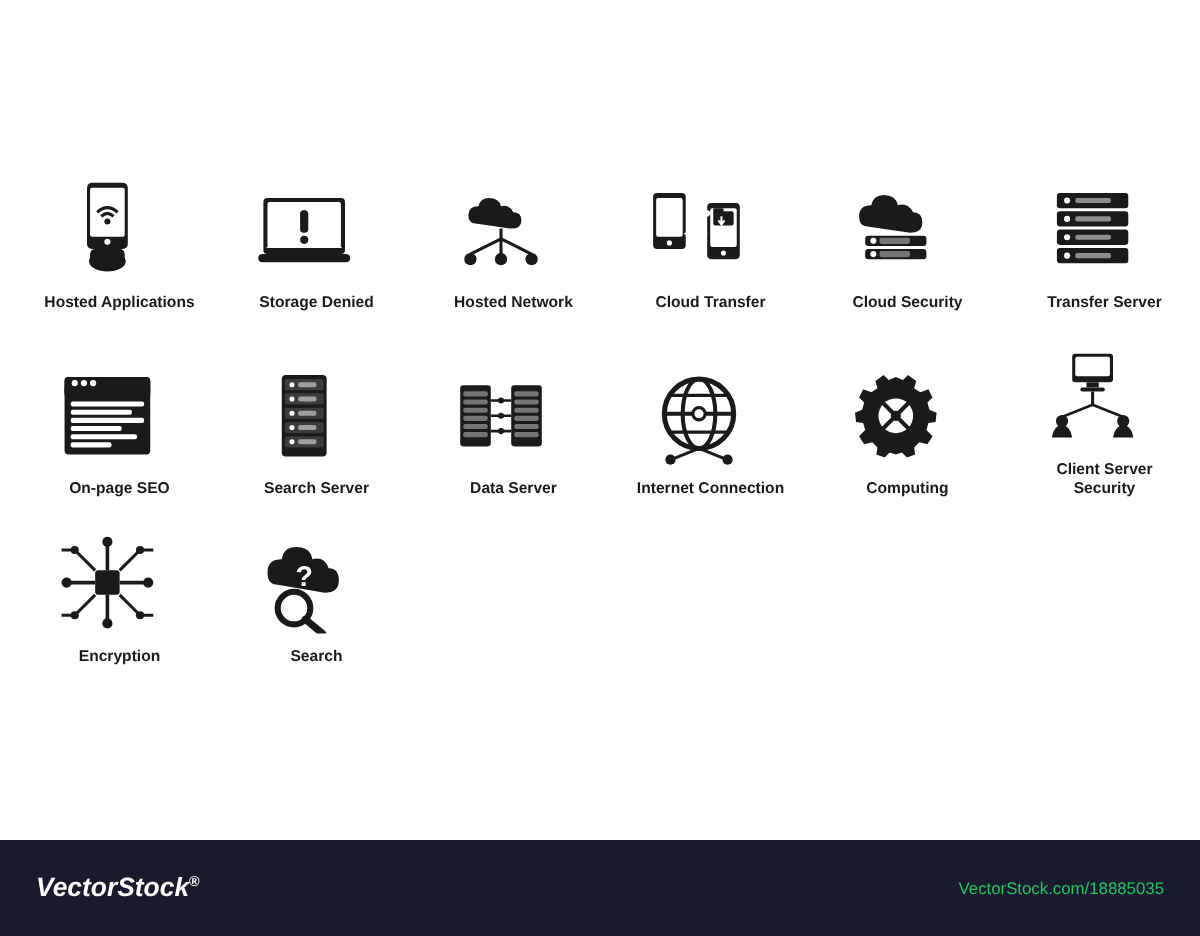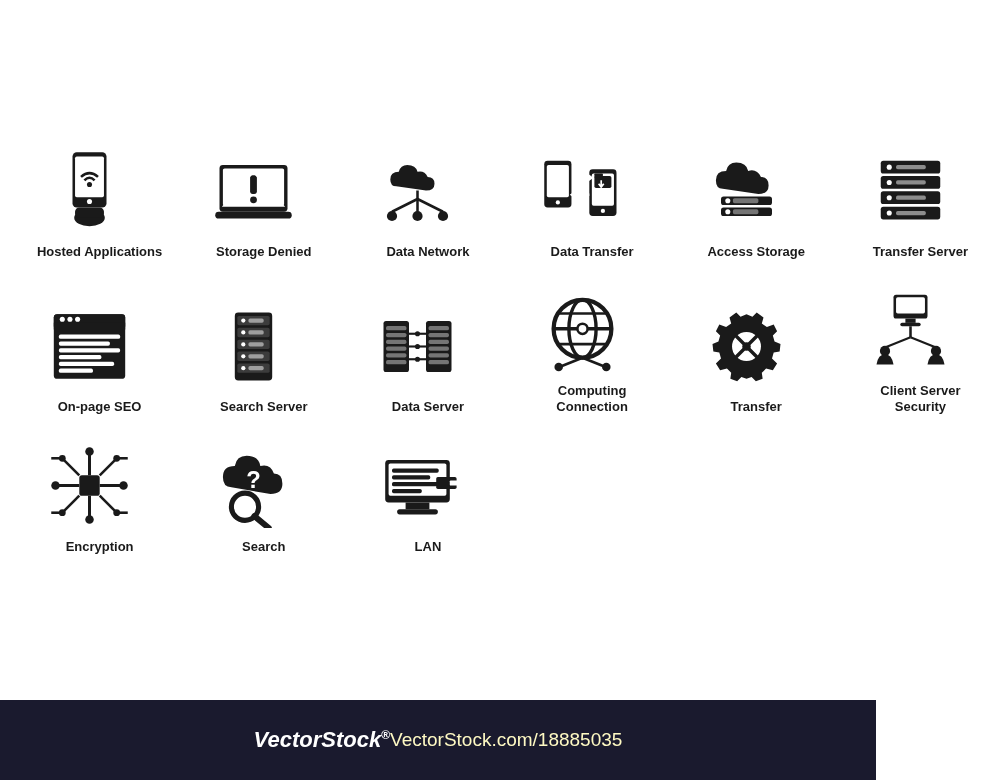--- a/index.html
+++ b/index.html
@@ -48,41 +48,41 @@
     }
     .icon-label {
       font-size: 13px;
       font-weight: 600;
       text-align: center;
       color: #1a1a1a;
       line-height: 1.2;
       padding-left: 20px;
     }
     .footer-bar {
-      width: 876px;
+      width: 1000px;
       height: 80px;
       background: #1a1a2e;
       display: flex;
       align-items: center;
-      justify-content: center;
+      justify-content: space-between;
       padding: 0 30px;
     }
     .footer-logo {
       color: #fff;
       font-size: 22px;
       font-weight: 700;
       font-style: italic;
     }
     .footer-logo sup {
       font-size: 12px;
       font-style: normal;
     }
     .footer-url {
-      color: #fef9c3;
-      font-size: 19px;
+      color: #22c55e;
+      font-size: 14px;
     }
   </style>
 </head>
 <body>
 
 <div class="main-content">
   <div class="icon-grid">
 
     <div class="icon-item">
       <div class="icon-svg">
@@ -129,21 +129,21 @@
           <line x1="50" y1="50" x2="50" y2="60" stroke="#1a1a1a" stroke-width="3"></line>
           <line x1="50" y1="60" x2="20" y2="75" stroke="#1a1a1a" stroke-width="3"></line>
           <line x1="50" y1="60" x2="50" y2="75" stroke="#1a1a1a" stroke-width="3"></line>
           <line x1="50" y1="60" x2="80" y2="75" stroke="#1a1a1a" stroke-width="3"></line>
 
           <circle cx="20" cy="80" r="6"></circle>
           <circle cx="50" cy="80" r="6"></circle>
           <circle cx="80" cy="80" r="6"></circle>
         </svg>
       </div>
-      <span class="icon-label">Data Network</span>
+      <span class="icon-label">Hosted Network</span>
     </div>
 
     <div class="icon-item">
       <div class="icon-svg">
         <svg viewBox="0 0 100 100" xmlns="http://www.w3.org/2000/svg">
 
           <rect x="5" y="15" width="32" height="55" rx="4" ry="4"></rect>
           <rect x="8" y="20" width="26" height="38" rx="2" ry="2" fill="#fff"></rect>
           <circle cx="21" cy="64" r="2.5" fill="#fff"></circle>
           <rect x="58" y="25" width="32" height="55" rx="4" ry="4"></rect>
@@ -154,38 +154,38 @@
           <polygon points="56,30 63,35 56,40" fill="#fff"></polygon>
           <path d="M58 55 L40 55" stroke="#fff" stroke-width="3" fill="none"></path>
           <polygon points="42,50 35,55 42,60" fill="#fff"></polygon>
 
           <rect x="64" y="33" width="20" height="14" rx="2" fill="#1a1a1a"></rect>
           <rect x="64" y="30" width="10" height="5" rx="1" fill="#1a1a1a"></rect>
 
           <path d="M72 38 L72 44 M69 42 L72 46 L75 42" stroke="#fff" stroke-width="2" fill="none"></path>
         </svg>
       </div>
-      <span class="icon-label">Data Transfer</span>
+      <span class="icon-label">Cloud Transfer</span>
     </div>
 
     <div class="icon-item">
       <div class="icon-svg">
         <svg viewBox="0 0 100 100" xmlns="http://www.w3.org/2000/svg">
 
           <path d="M22 48 Q14 48 14 38 Q14 27 26 27 Q28 17 38 17 Q50 17 52 27 Q62 24 67 34 Q76 34 76 44 Q76 54 64 54 Z"></path>
 
           <rect x="20" y="57" width="60" height="10" rx="3"></rect>
           <rect x="20" y="70" width="60" height="10" rx="3"></rect>
           <circle cx="28" cy="62" r="3" fill="#fff"></circle>
           <circle cx="28" cy="75" r="3" fill="#fff"></circle>
           <rect x="34" y="59" width="30" height="6" rx="2" fill="#fff" opacity="0.4"></rect>
           <rect x="34" y="72" width="30" height="6" rx="2" fill="#fff" opacity="0.4"></rect>
         </svg>
       </div>
-      <span class="icon-label">Access Storage</span>
+      <span class="icon-label">Cloud Security</span>
     </div>
 
     <div class="icon-item">
       <div class="icon-svg">
         <svg viewBox="0 0 100 100" xmlns="http://www.w3.org/2000/svg">
 
           <rect x="15" y="15" width="70" height="15" rx="3"></rect>
           <rect x="15" y="33" width="70" height="15" rx="3"></rect>
           <rect x="15" y="51" width="70" height="15" rx="3"></rect>
           <rect x="15" y="69" width="70" height="15" rx="3"></rect>
@@ -299,21 +299,21 @@
           <line x1="20" y1="30" x2="80" y2="30" stroke="#1a1a1a" stroke-width="3"></line>
           <line x1="20" y1="66" x2="80" y2="66" stroke="#1a1a1a" stroke-width="3"></line>
 
           <line x1="50" y1="82" x2="25" y2="92" stroke="#1a1a1a" stroke-width="3"></line>
           <line x1="50" y1="82" x2="75" y2="92" stroke="#1a1a1a" stroke-width="3"></line>
           <circle cx="22" cy="93" r="5"></circle>
           <circle cx="78" cy="93" r="5"></circle>
           <circle cx="50" cy="48" r="6" fill="#fff" stroke="#1a1a1a" stroke-width="3"></circle>
         </svg>
       </div>
-      <span class="icon-label">Computing Connection</span>
+      <span class="icon-label">Internet Connection</span>
     </div>
 
     <div class="icon-item">
       <div class="icon-svg">
         <svg viewBox="0 0 100 100" xmlns="http://www.w3.org/2000/svg">
 
           <path d="M50 12
             L57 15 L62 10 L70 16 L68 23
             L74 27 L82 24 L86 32 L81 37
             L83 44 L90 47 L89 56 L82 57
@@ -325,21 +325,21 @@
             L17 44 L19 37 L14 32 L18 24
             L26 27 L32 23 L30 16 L38 10
             L43 15 Z" fill="#1a1a1a"></path>
           <circle cx="50" cy="50" r="17" fill="#fff"></circle>
 
           <path d="M38 38 L48 48 M52 52 L62 62" stroke="#1a1a1a" stroke-width="4" stroke-linecap="round"></path>
           <path d="M62 38 L52 48 M48 52 L38 62" stroke="#1a1a1a" stroke-width="4" stroke-linecap="round"></path>
           <circle cx="50" cy="50" r="5" fill="#1a1a1a"></circle>
         </svg>
       </div>
-      <span class="icon-label">Transfer</span>
+      <span class="icon-label">Computing</span>
     </div>
 
     <div class="icon-item">
       <div class="icon-svg">
         <svg viewBox="0 0 100 100" xmlns="http://www.w3.org/2000/svg">
 
           <rect x="30" y="8" width="40" height="28" rx="3"></rect>
           <rect x="33" y="11" width="34" height="19" rx="2" fill="#fff"></rect>
           <rect x="44" y="36" width="12" height="5"></rect>
           <rect x="38" y="41" width="24" height="4" rx="2"></rect>
@@ -400,40 +400,20 @@
 
           <text x="50" y="53" text-anchor="middle" font-size="28" font-weight="bold" fill="#fff">?</text>
 
           <circle cx="40" cy="75" r="16" fill="none" stroke="#1a1a1a" stroke-width="6"></circle>
           <line x1="51" y1="86" x2="68" y2="100" stroke="#1a1a1a" stroke-width="7" stroke-linecap="round"></line>
         </svg>
       </div>
       <span class="icon-label">Search</span>
     </div>
 
-    <div class="icon-item">
-      <div class="icon-svg">
-        <svg viewBox="0 0 100 100" xmlns="http://www.w3.org/2000/svg">
-
-          <rect x="12" y="20" width="76" height="50" rx="4" ry="4"></rect>
-          <rect x="16" y="24" width="68" height="38" rx="2" ry="2" fill="#fff"></rect>
-          <rect x="36" y="70" width="28" height="8"></rect>
-          <rect x="26" y="78" width="48" height="6" rx="3"></rect>
-
-          <rect x="72" y="40" width="24" height="14" rx="2"></rect>
-          <rect x="88" y="44" width="10" height="6" rx="1" fill="#fff"></rect>
-
-          <rect x="20" y="30" width="55" height="5" rx="2" fill="#1a1a1a"></rect>
-          <rect x="20" y="38" width="45" height="5" rx="2" fill="#1a1a1a"></rect>
-          <rect x="20" y="46" width="55" height="5" rx="2" fill="#1a1a1a"></rect>
-          <rect x="20" y="54" width="35" height="5" rx="2" fill="#1a1a1a"></rect>
-        </svg>
-      </div>
-      <span class="icon-label">LAN</span>
-    </div>
 
   </div>
 </div>
 
 <div class="footer-bar">
   <div class="footer-logo">
     <span>VectorStock</span><sup>®</sup>
   </div>
   <div class="footer-url">VectorStock.com/18885035</div>
 </div>

